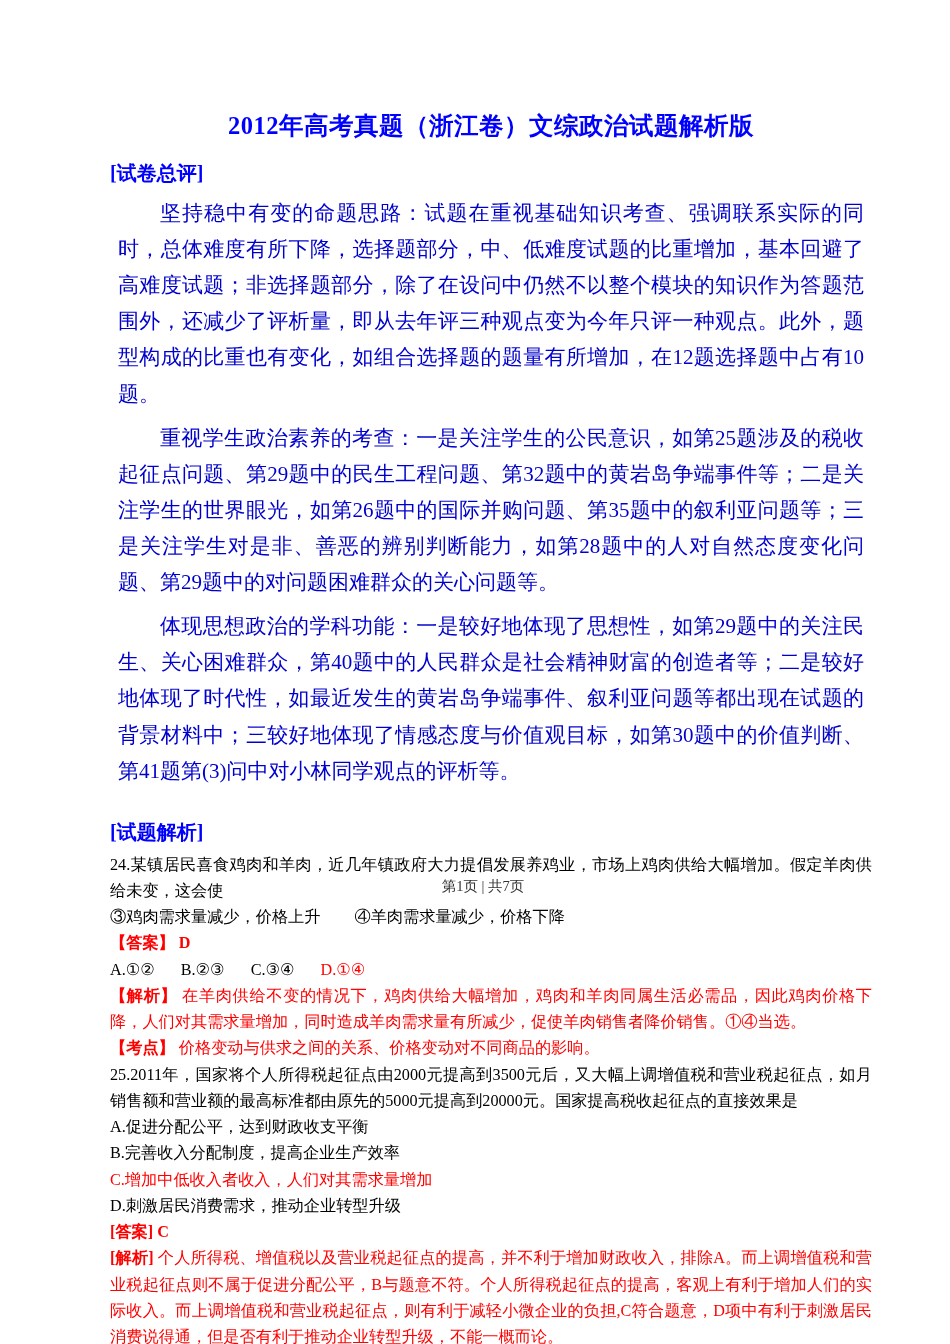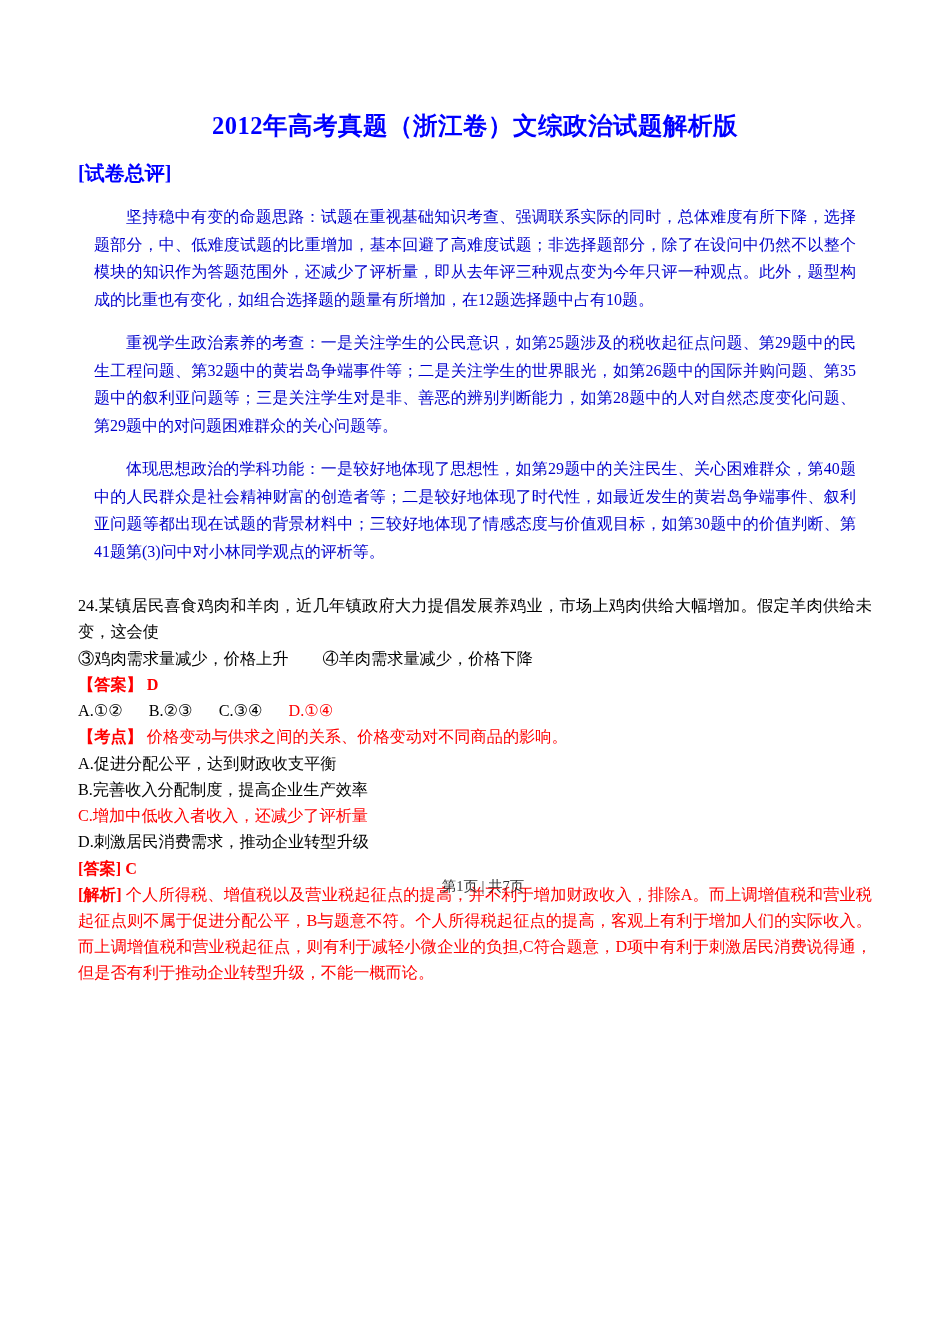--- a/index.html
+++ b/index.html
@@ -11,45 +11,45 @@
     width: 950px;
     height: 1344px;
     font-family: "Liberation Serif", "DejaVu Serif", serif;
     color: #000000;
     position: relative;
   }
   .page {
     width: 950px;
     height: 948px;
     box-sizing: border-box;
-    padding: 95px 78px 0 78px;
+    padding: 95px 78px 0 110px;
     position: relative;
     border-radius: 28px;
   }
   .doc-title {
     color: #0000ff;
     font-weight: bold;
     font-size: 24.5px;
     text-align: center;
     letter-spacing: 0.5px;
     margin: 14px 0 18px 0;
     font-family: "Liberation Serif", "DejaVu Serif", serif;
   }
   .section-head {
     color: #0000ff;
     font-weight: bold;
     font-size: 20px;
     margin: 16px 0 4px 0;
   }
   .para {
-    font-size: 16px;
+    font-size: 21px;
     line-height: 1.72;
     text-indent: 2em;
     text-align: justify;
-    margin: 16px;
+    margin: 8px;
   }
   .blue { color: #0000cc; }
   .red { color: #ff0000; }
   .black { color: #000000; }
   .q-block {
     font-size: 16.2px;
     line-height: 1.62;
     text-align: justify;
   }
   .q-line {
@@ -84,47 +84,52 @@
   <h1 class="doc-title">2012年高考真题（浙江卷）文综政治试题解析版</h1>
 
   <div class="section-head">[试卷总评]</div>
 
   <p class="para blue">坚持稳中有变的命题思路：试题在重视基础知识考查、强调联系实际的同时，总体难度有所下降，选择题部分，中、低难度试题的比重增加，基本回避了高难度试题；非选择题部分，除了在设问中仍然不以整个模块的知识作为答题范围外，还减少了评析量，即从去年评三种观点变为今年只评一种观点。此外，题型构成的比重也有变化，如组合选择题的题量有所增加，在12题选择题中占有10题。</p>
   <p class="para blue">重视学生政治素养的考查：一是关注学生的公民意识，如第25题涉及的税收起征点问题、第29题中的民生工程问题、第32题中的黄岩岛争端事件等；二是关注学生的世界眼光，如第26题中的国际并购问题、第35题中的叙利亚问题等；三是关注学生对是非、善恶的辨别判断能力，如第28题中的人对自然态度变化问题、第29题中的对问题困难群众的关心问题等。</p>
   <p class="para blue">体现思想政治的学科功能：一是较好地体现了思想性，如第29题中的关注民生、关心困难群众，第40题中的人民群众是社会精神财富的创造者等；二是较好地体现了时代性，如最近发生的黄岩岛争端事件、叙利亚问题等都出现在试题的背景材料中；三较好地体现了情感态度与价值观目标，如第30题中的价值判断、第41题第(3)问中对小林同学观点的评析等。</p>
 
   <div class="spacer-sm"></div>
 
+  <div class="section-head">[试题解析]</div>
 
   <div class="q-block analysis-body">
     <p class="q-line hanging black">24.某镇居民喜食鸡肉和羊肉，近几年镇政府大力提倡发展养鸡业，市场上鸡肉供给大幅增加。假定羊肉供给未变，这会使</p>
 
     <p class="q-line hanging">
       <span class="black">③鸡肉需求量减少，价格上升</span><span class="opt-gap"></span><span class="black">④羊肉需求量减少，价格下降</span>
     </p>
 
     <p class="q-line hanging">
       <span class="ans-label">【答案】</span><span class="red">&nbsp;</span><span class="red bold">D</span>
     </p>
 
     <p class="q-line hanging">
       <span class="black">A.①②</span><span class="opt-gap-s"></span><span class="black">B.②③</span><span class="opt-gap-s"></span><span class="black">C.③④</span><span class="opt-gap-s"></span><span class="red">D.①④</span>
     </p>
 
+    <p class="q-line hanging red">
+      <span class="ans-label">【解析】</span><span>&nbsp;</span><span>在羊肉供给不变的情况下，鸡肉供给大幅增加，鸡肉和羊肉同属生活必需品，因此鸡肉价格下降，人们对其需求量增加，同时造成羊肉需求量有所减少，促使羊肉销售者降价销售。①④当选。</span>
+    </p>
 
     <p class="q-line hanging red">
       <span class="ans-label">【考点】</span><span>&nbsp;</span><span>价格变动与供求之间的关系、价格变动对不同商品的影响。</span>
     </p>
   </div>
 
   <div class="q-block">
+    <p class="q-line hanging black">25.2011年，国家将个人所得税起征点由2000元提高到3500元后，又大幅上调增值税和营业税起征点，如月销售额和营业额的最高标准都由原先的5000元提高到20000元。国家提高税收起征点的直接效果是</p>
 
     <p class="q-line hanging black">A.促进分配公平，达到财政收支平衡</p>
     <p class="q-line hanging black">B.完善收入分配制度，提高企业生产效率</p>
-    <p class="q-line hanging red">C.增加中低收入者收入，还减少了评析量</p>
+    <p class="q-line hanging red">C.增加中低收入者收入，人们对其需求量增加</p>
     <p class="q-line hanging black">D.刺激居民消费需求，推动企业转型升级</p>
 
     <p class="q-line hanging">
       <span class="ans-label">[答案]</span><span class="red">&nbsp;</span><span class="red bold">C</span>
     </p>
 
     <p class="q-line hanging red">
       <span class="ans-label">[解析]</span><span>&nbsp;</span><span>个人所得税、增值税以及营业税起征点的提高，并不利于增加财政收入，排除A。而上调增值税和营业税起征点则不属于促进分配公平，B与题意不符。个人所得税起征点的提高，客观上有利于增加人们的实际收入。而上调增值税和营业税起征点，则有利于减轻小微企业的负担,C符合题意，D项中有利于刺激居民消费说得通，但是否有利于推动企业转型升级，不能一概而论。</span>
     </p>
   </div>

